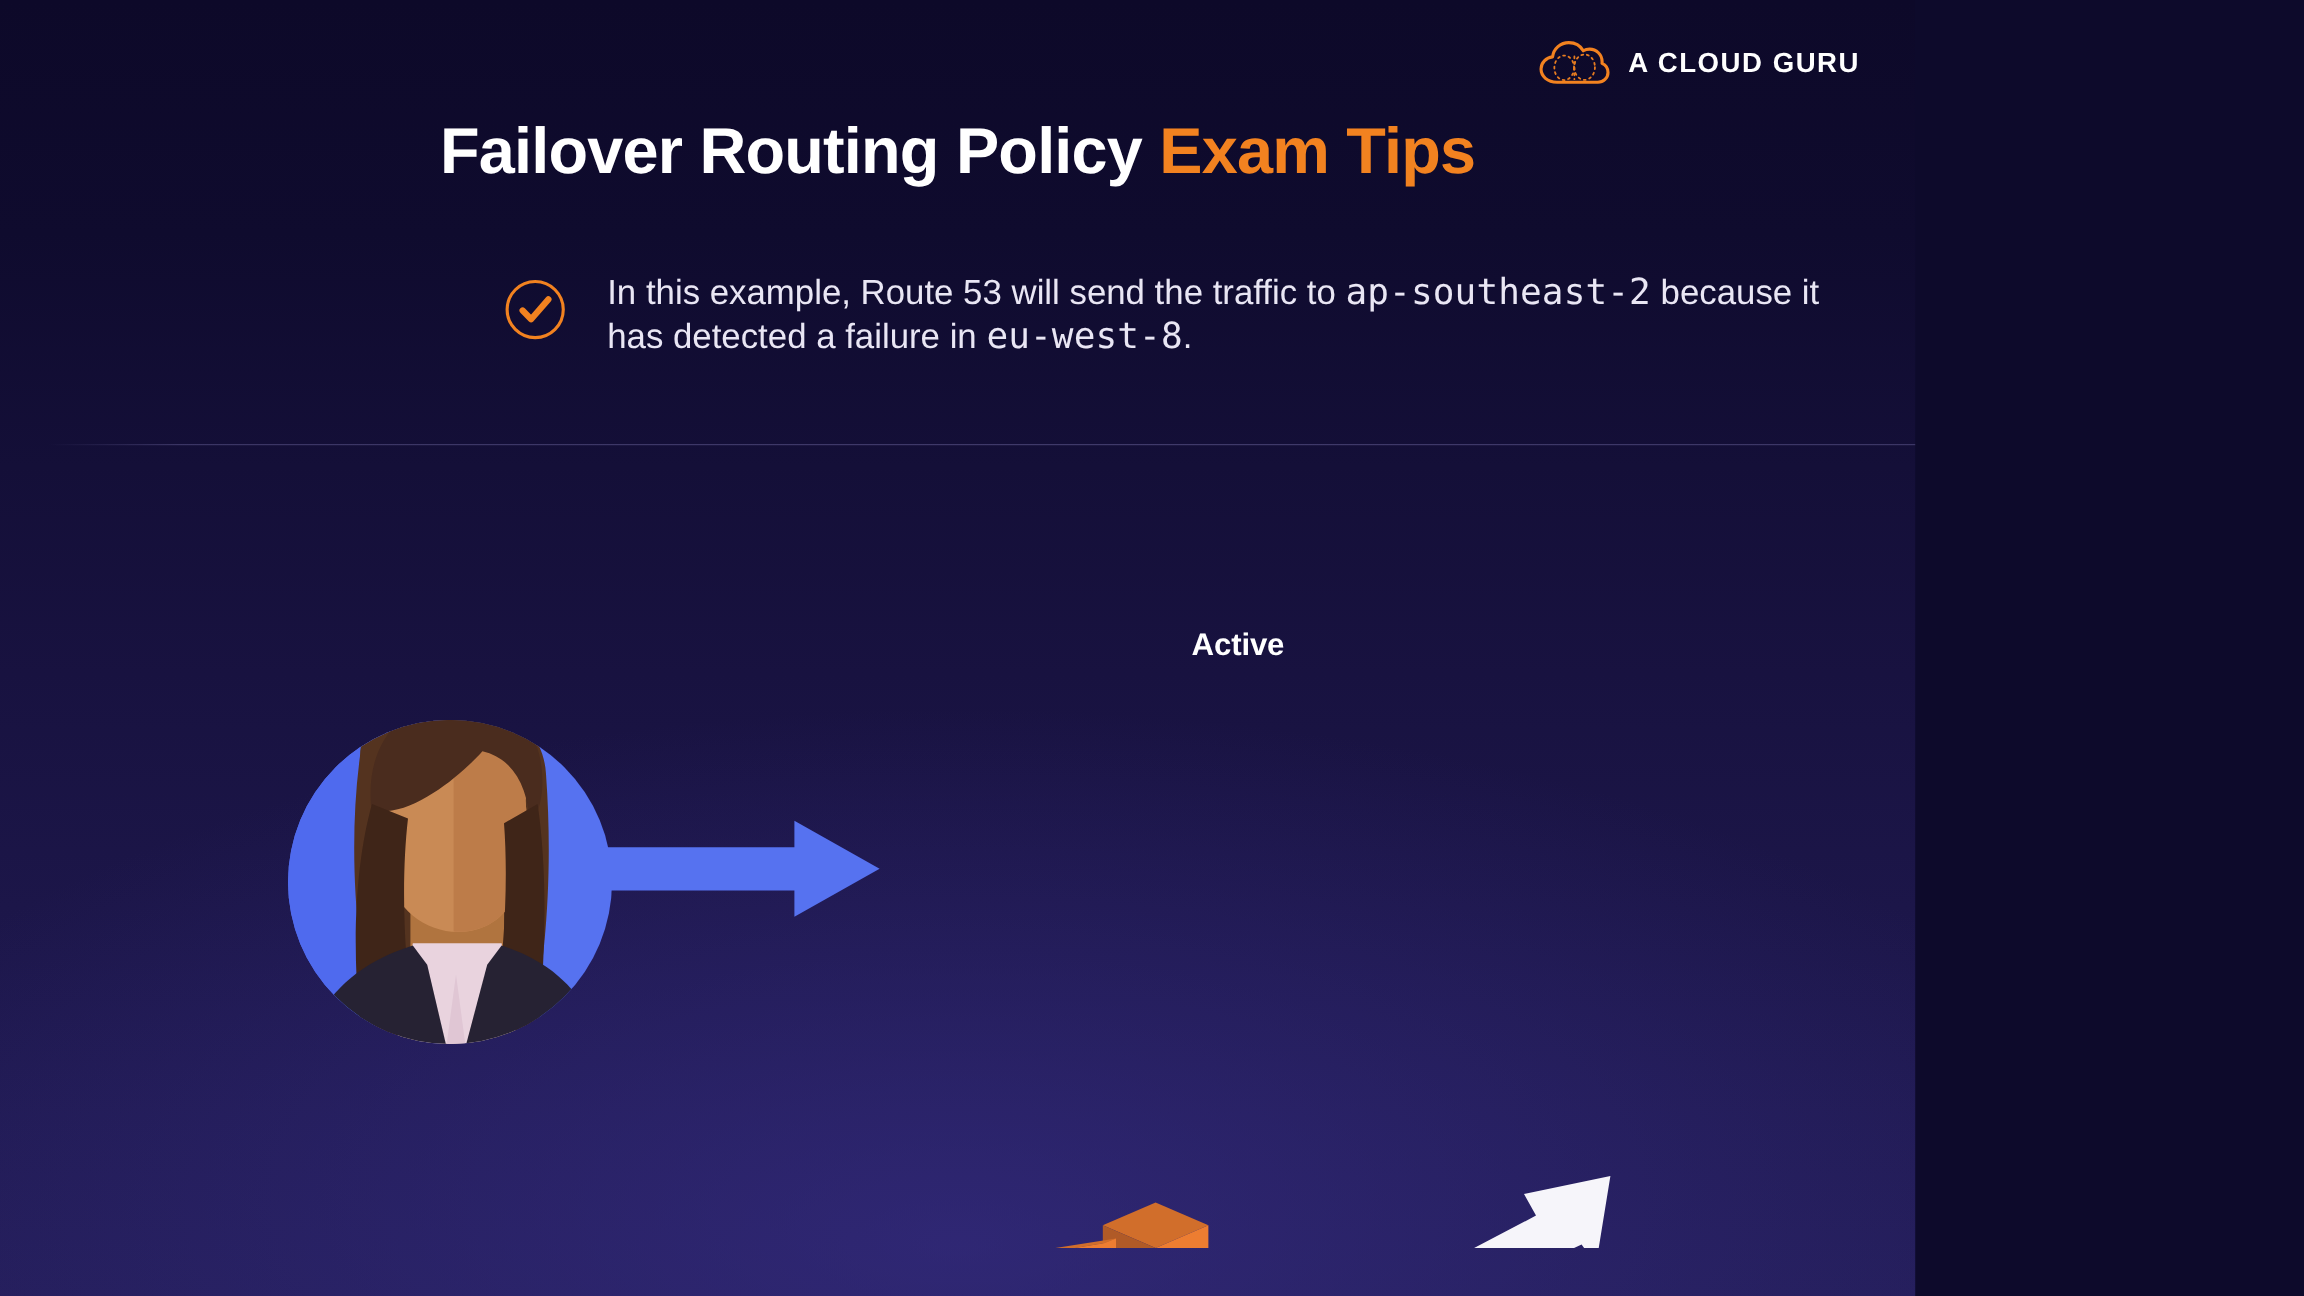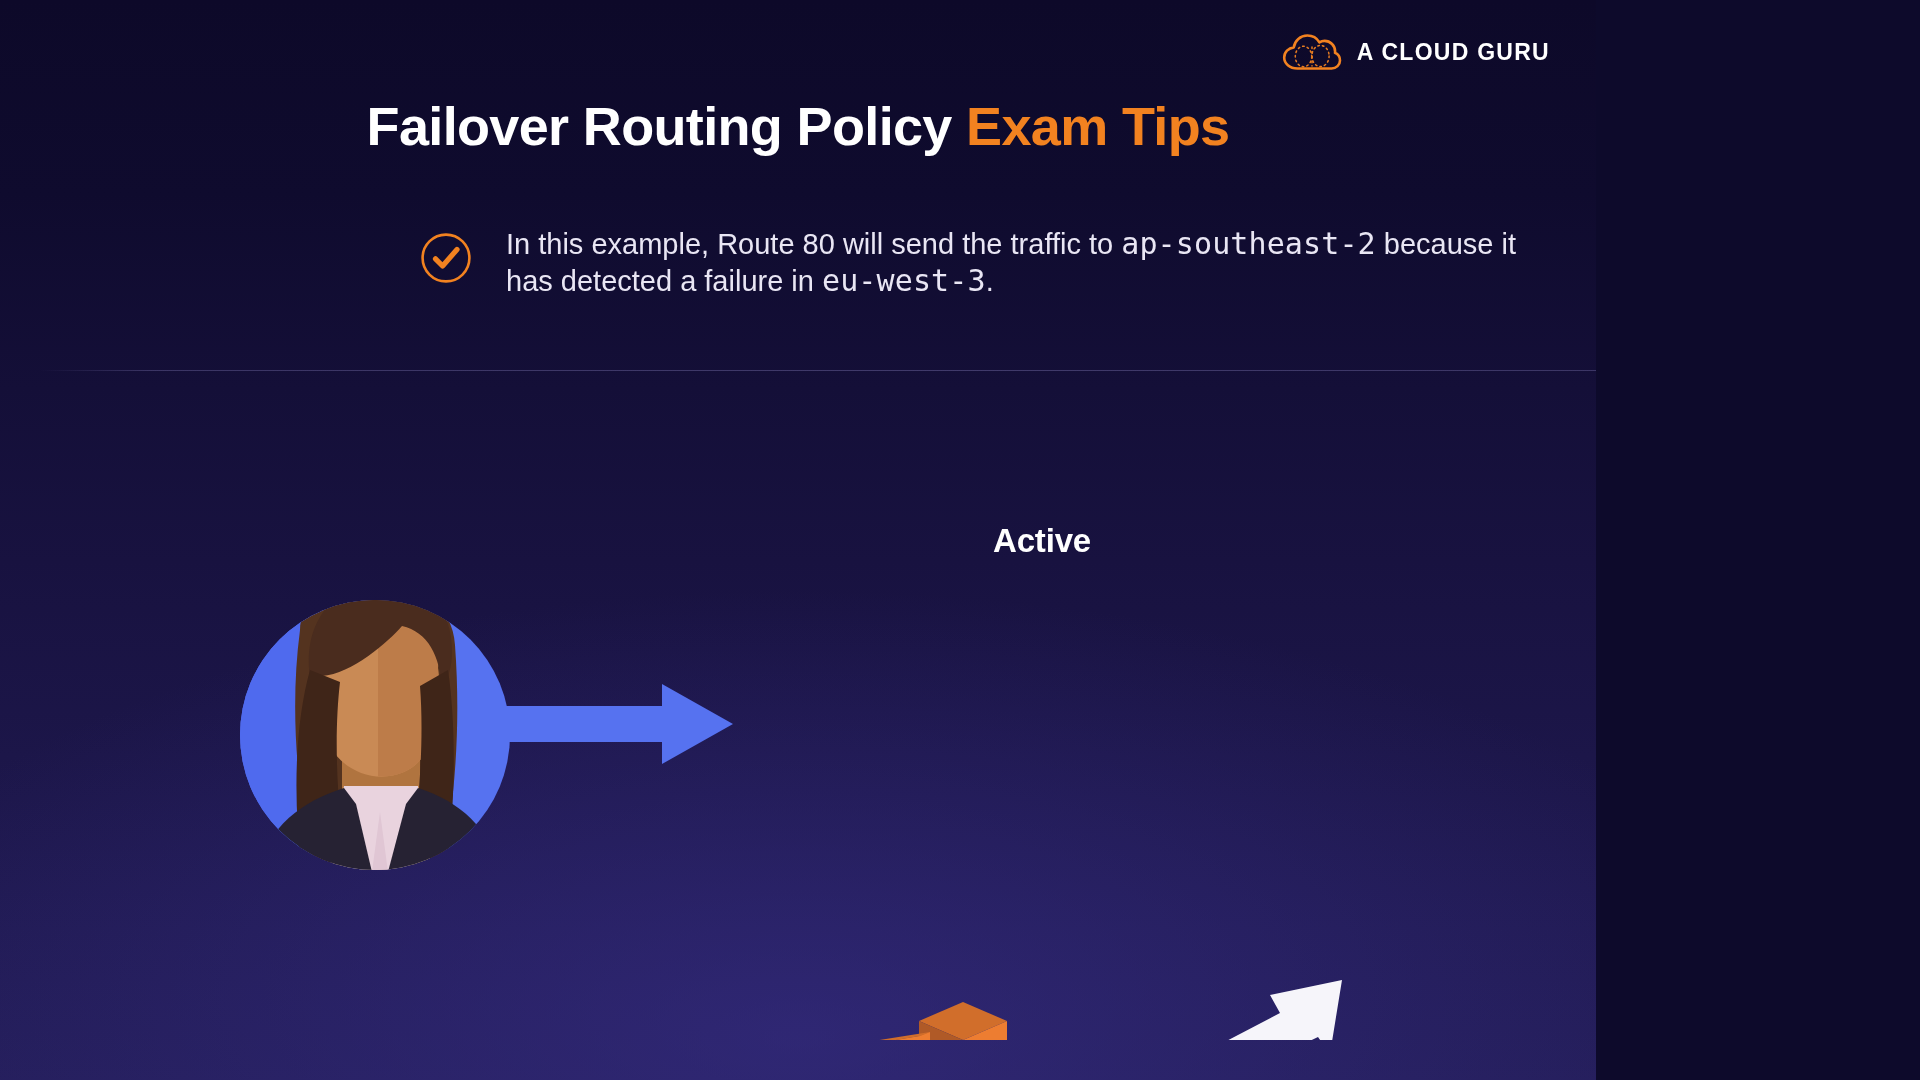--- a/index.html
+++ b/index.html
@@ -106,21 +106,21 @@
     position:absolute;
     left:0; top:420px;
     width:1920px; height:620px;
   }
   .diagram svg{ display:block; }
 
   .active-label{
     position:absolute;
     left:993px; top:522px;
     color:#FFFFFF;
-    font-size:33px;
+    font-size:26px;
     font-weight:bold;
     letter-spacing:-.005em;
     white-space:nowrap;
   }
 </style>
 </head>
 <body>
 
 <div class="slide">
 
@@ -142,21 +142,21 @@
 
   <h1 class="title">
     <span class="t-main">Failover Routing Policy</span><span class="t-main"> </span><span class="t-accent">Exam Tips</span>
   </h1>
 
   <div class="bullet-row">
     <svg class="check-badge" viewBox="0 0 52 52">
       <circle cx="26" cy="26" r="23.4" fill="none" stroke="#F28220" stroke-width="2.6"></circle>
       <path d="M15.5 26.8 L22.6 34.0 L37.0 17.5" fill="none" stroke="#F28220" stroke-width="5.2" stroke-linecap="round" stroke-linejoin="round"></path>
     </svg>
-    <p class="bullet-text"><span>In this example, Route 80 will send the traffic to </span><span class="mono">ap-southeast-2</span><span> because it has detected a failure in </span><span class="mono">eu-west-3</span><span>.</span></p>
+    <p class="bullet-text"><span>In this example, Route 53 will send the traffic to </span><span class="mono">ap-southeast-2</span><span> because it has detected a failure in </span><span class="mono">eu-west-8</span><span>.</span></p>
   </div>
 
   <div class="divider"></div>
 
   <div class="diagram">
     <svg width="1920" height="620" viewBox="0 0 1920 620">
 
       <g>
         <defs>
           <clipPath id="avatarClip">

